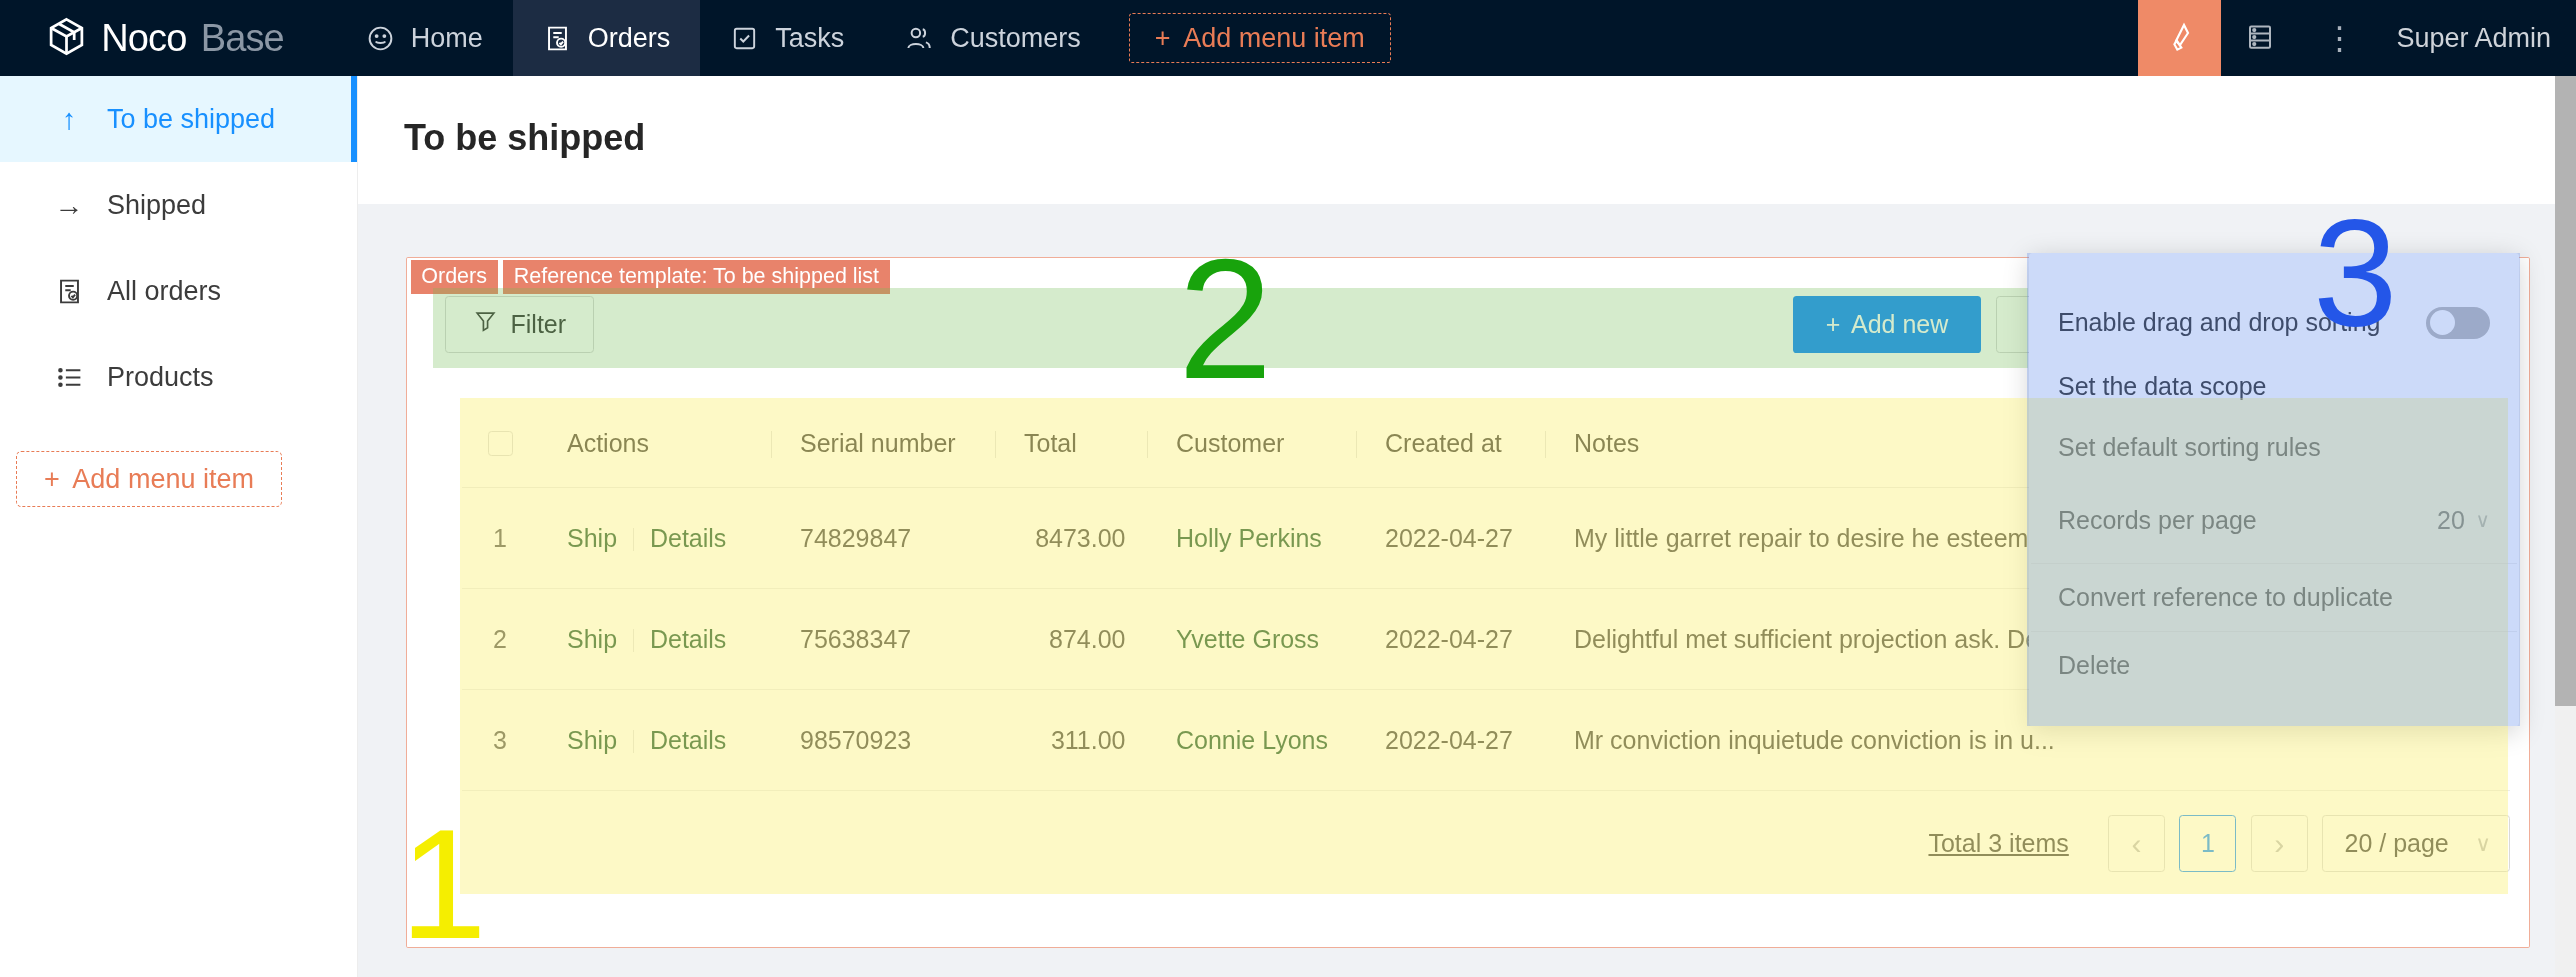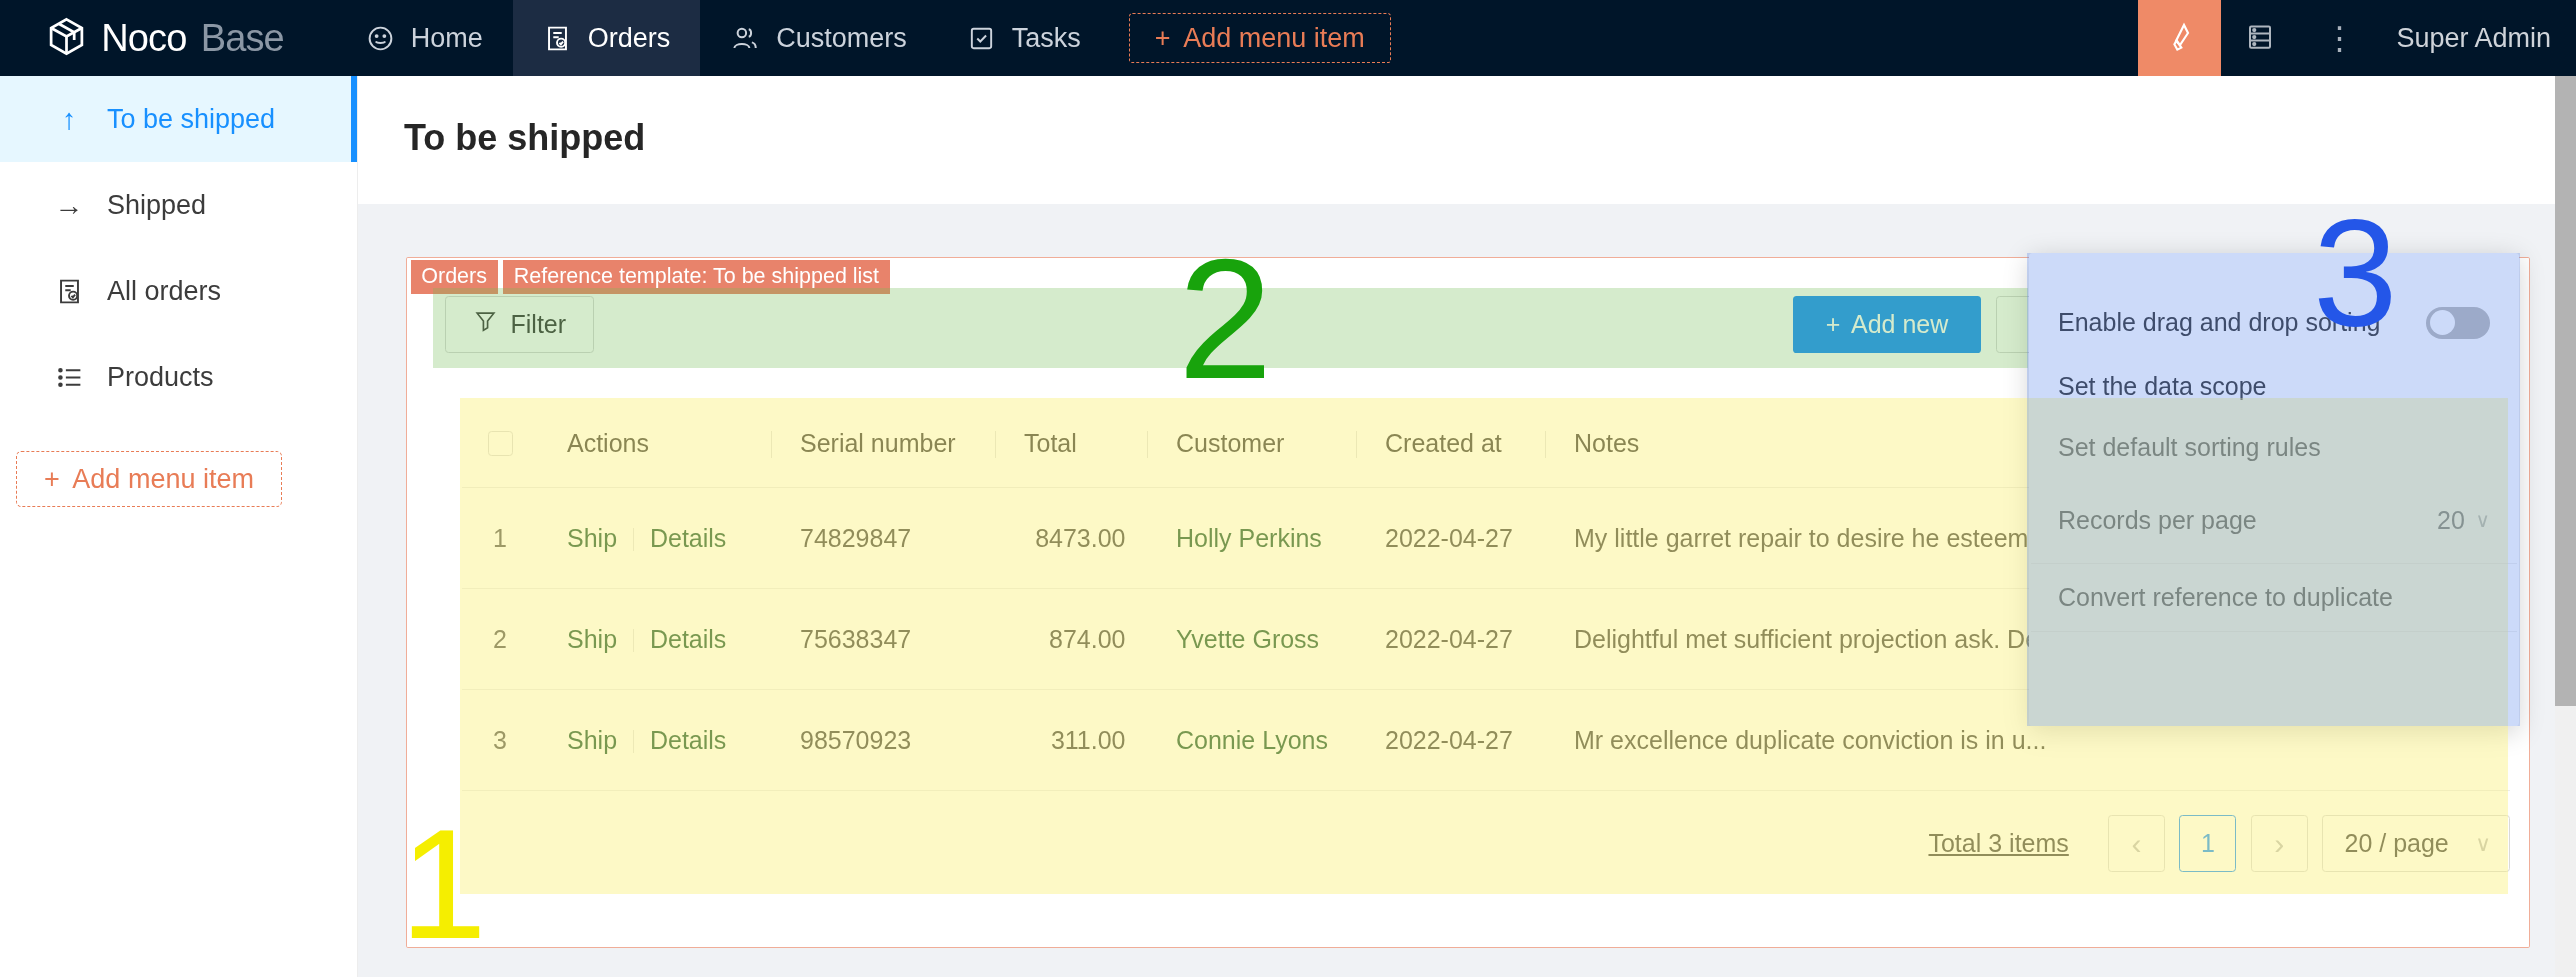--- a/index.html
+++ b/index.html
@@ -132,38 +132,38 @@
           <path d="M8.5 7.5 H15.5 M8.5 11 H13"></path>
           <circle cx="15" cy="15.5" r="3.4"></circle>
           <path d="M13.6 15.6 L14.8 16.8 L16.6 14.6"></path>
         </svg>
       </span>
       <span>Orders</span>
     </div>
 
     <div class="nav-item">
       <span>
+        <svg width="29" height="29" viewBox="0 0 24 24" fill="none" stroke="#ccd3dc" stroke-width="1.6">
+          <rect x="4" y="4" width="16" height="16" rx="1.5"></rect>
+          <path d="M8.5 12 L11 14.5 L15.8 9.5"></path>
+        </svg>
+      </span>
+      <span>Tasks</span>
+    </div>
+
+    <div class="nav-item">
+      <span>
         <svg width="30" height="30" viewBox="0 0 24 24" fill="none" stroke="#ccd3dc" stroke-width="1.6">
           <circle cx="9.5" cy="8" r="3.4"></circle>
           <path d="M3.5 20 C3.5 15.8, 15.5 15.8, 15.5 20"></path>
           <path d="M15 5 C17.5 5.5, 17.5 10.5, 15 11"></path>
           <path d="M17.5 15.5 C20 16.2, 20.6 18, 20.6 20"></path>
         </svg>
       </span>
       <span>Customers</span>
-    </div>
-
-    <div class="nav-item">
-      <span>
-        <svg width="29" height="29" viewBox="0 0 24 24" fill="none" stroke="#ccd3dc" stroke-width="1.6">
-          <rect x="4" y="4" width="16" height="16" rx="1.5"></rect>
-          <path d="M8.5 12 L11 14.5 L15.8 9.5"></path>
-        </svg>
-      </span>
-      <span>Tasks</span>
     </div>
 
     <div class="nav-add">
       <span>+</span>
       <span>Add menu item</span>
     </div>
 
     <div class="nav-right">
       <div class="paint-btn">
         <span>
@@ -311,21 +311,21 @@
 
       <div class="trow tbody-row">
         <div class="c-index">3</div>
         <div>
           <span class="link">Ship</span><span class="act-sep"></span><span class="link">Details</span>
         </div>
         <div>98570923</div>
         <div class="c-total-v">311.00</div>
         <div><span class="link">Connie Lyons</span></div>
         <div>2022-04-27</div>
-        <div>Mr excellence duplicate conviction is in u...</div>
+        <div>Mr conviction inquietude conviction is in u...</div>
       </div>
     </div>
 
     <div class="tfooter">
       <span class="pg-total">Total 3 items</span>
       <div class="pg-btn">
         <span>‹</span>
       </div>
       <div class="pg-btn current">1</div>
       <div class="pg-btn">
@@ -354,20 +354,23 @@
       <span class="dm-right">
         <span>20</span>
         <span class="dm-chev">∨</span>
       </span>
     </div>
     <div class="dm-divider"></div>
     <div class="dm-item dm-h75">
       <span>Convert reference to duplicate</span>
     </div>
     <div class="dm-divider"></div>
+    <div class="dm-item dm-h75">
+      <span>Delete</span>
+    </div>
   </div>
 
   <div class="ov ov-yellow"></div>
   <div class="ov ov-green"></div>
   <div class="ov ov-blue"></div>
   <div class="digit digit-1">1</div>
   <div class="digit digit-2">2</div>
   <div class="digit digit-3">3</div>
 
   <div class="scrollbar-track"></div>

